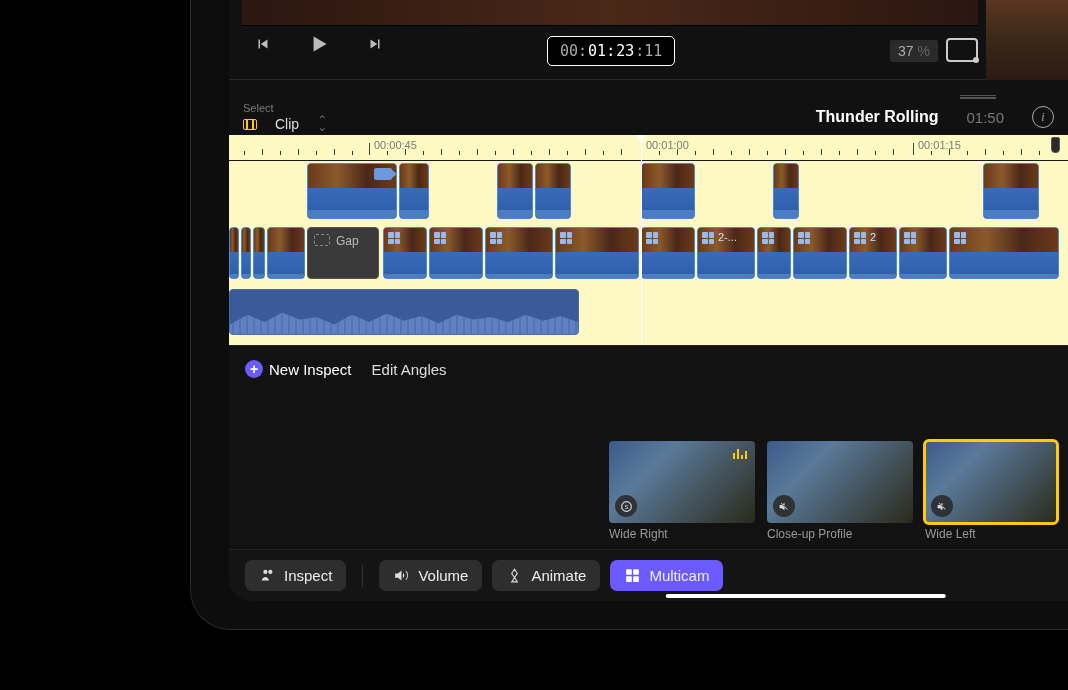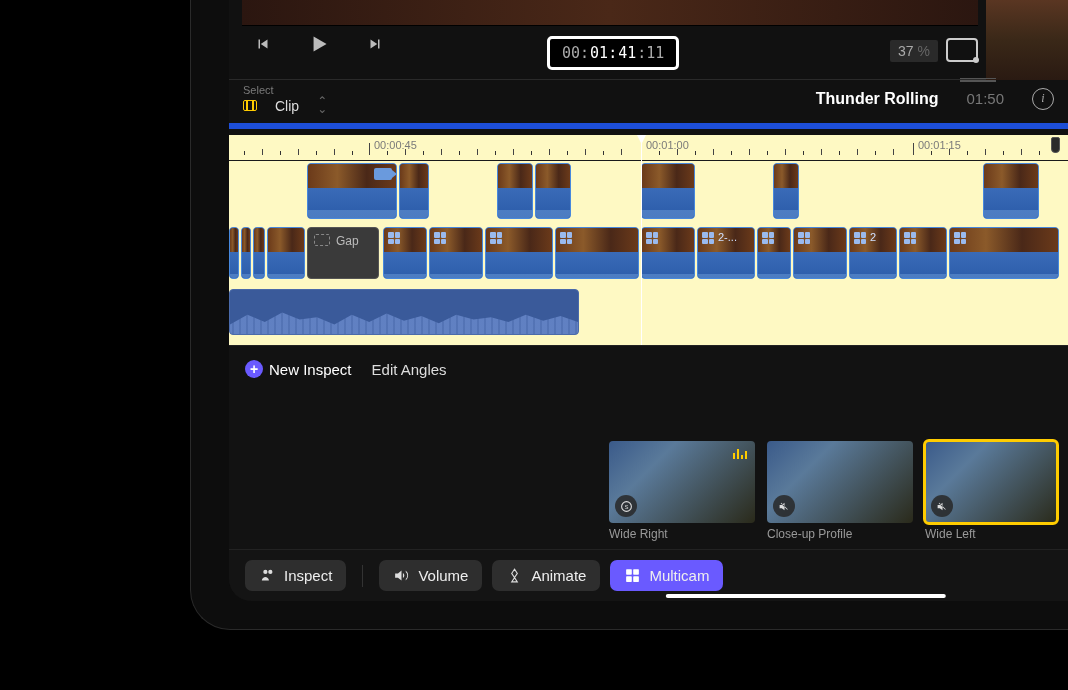--- a/index.html
+++ b/index.html
@@ -62,21 +62,21 @@
     display: flex; align-items: center; gap: 28px;
   }
   .icon-btn { width: 28px; height: 28px; display: flex; align-items:center; justify-content:center; cursor:pointer; color:#bbb; }
   .icon-btn svg { width: 18px; height: 18px; fill: currentColor; }
   .play-btn svg { width: 26px; height: 26px; }
 
   .timecode {
     position: absolute;
     left: 318px; top: 36px;
     background: #000;
-    border: 3px solid #ffffff;
+    border: 1px solid #ffffff;
     border-radius: 5px;
     padding: 5px 12px;
     font-family: "SF Mono", Menlo, monospace;
     font-size: 15px;
     color: #aaa;
     display: flex; gap: 1px;
   }
   .timecode .bright { color: #fff; }
 
   .zoom {
@@ -101,25 +101,25 @@
   }
   .display-btn::after {
     content:'';
     position:absolute; right:-3px; bottom:-3px;
     width:6px; height:6px; background:#ccc; border-radius:50%;
   }
 
   
   .select-bar {
     position: absolute;
-    top: 74px; left: 0; right: 0;
+    top: 91px; left: 0; right: 0;
     height: 55px;
     display: flex; align-items: center;
     padding: 0 14px;
-    border-bottom: 6px solid #1d4ed8;
+    border-bottom: 3px solid #1d4ed8;
   }
   .select-left { display:flex; flex-direction:column; gap:2px; }
   .select-label { font-size: 11px; color:#7a7a7a; }
   .clip-selector {
     display:flex; align-items:center; gap:18px;
     font-size: 14px; color:#ddd; cursor:pointer;
   }
   .clip-icon {
     width: 14px; height: 11px;
     border: 1.5px solid #ffcc00;
@@ -389,21 +389,21 @@
         <div class="icon-btn">
           <svg viewBox="0 0 24 24">
               <path d="M16 6v12h2V6h-2zM6 6v12l9-6L6 6z"></path>
             </svg>
         </div>
       </div>
 
       <div class="timecode">
         <span>00:</span>
         <span class="bright">01:</span>
-        <span class="bright">41</span>
+        <span class="bright">23</span>
         <span>:11</span>
       </div>
 
       <div class="zoom">
         <span>37</span>
         <span class="pct">%</span>
       </div>
 
       <div class="display-btn"></div>
     </div>

